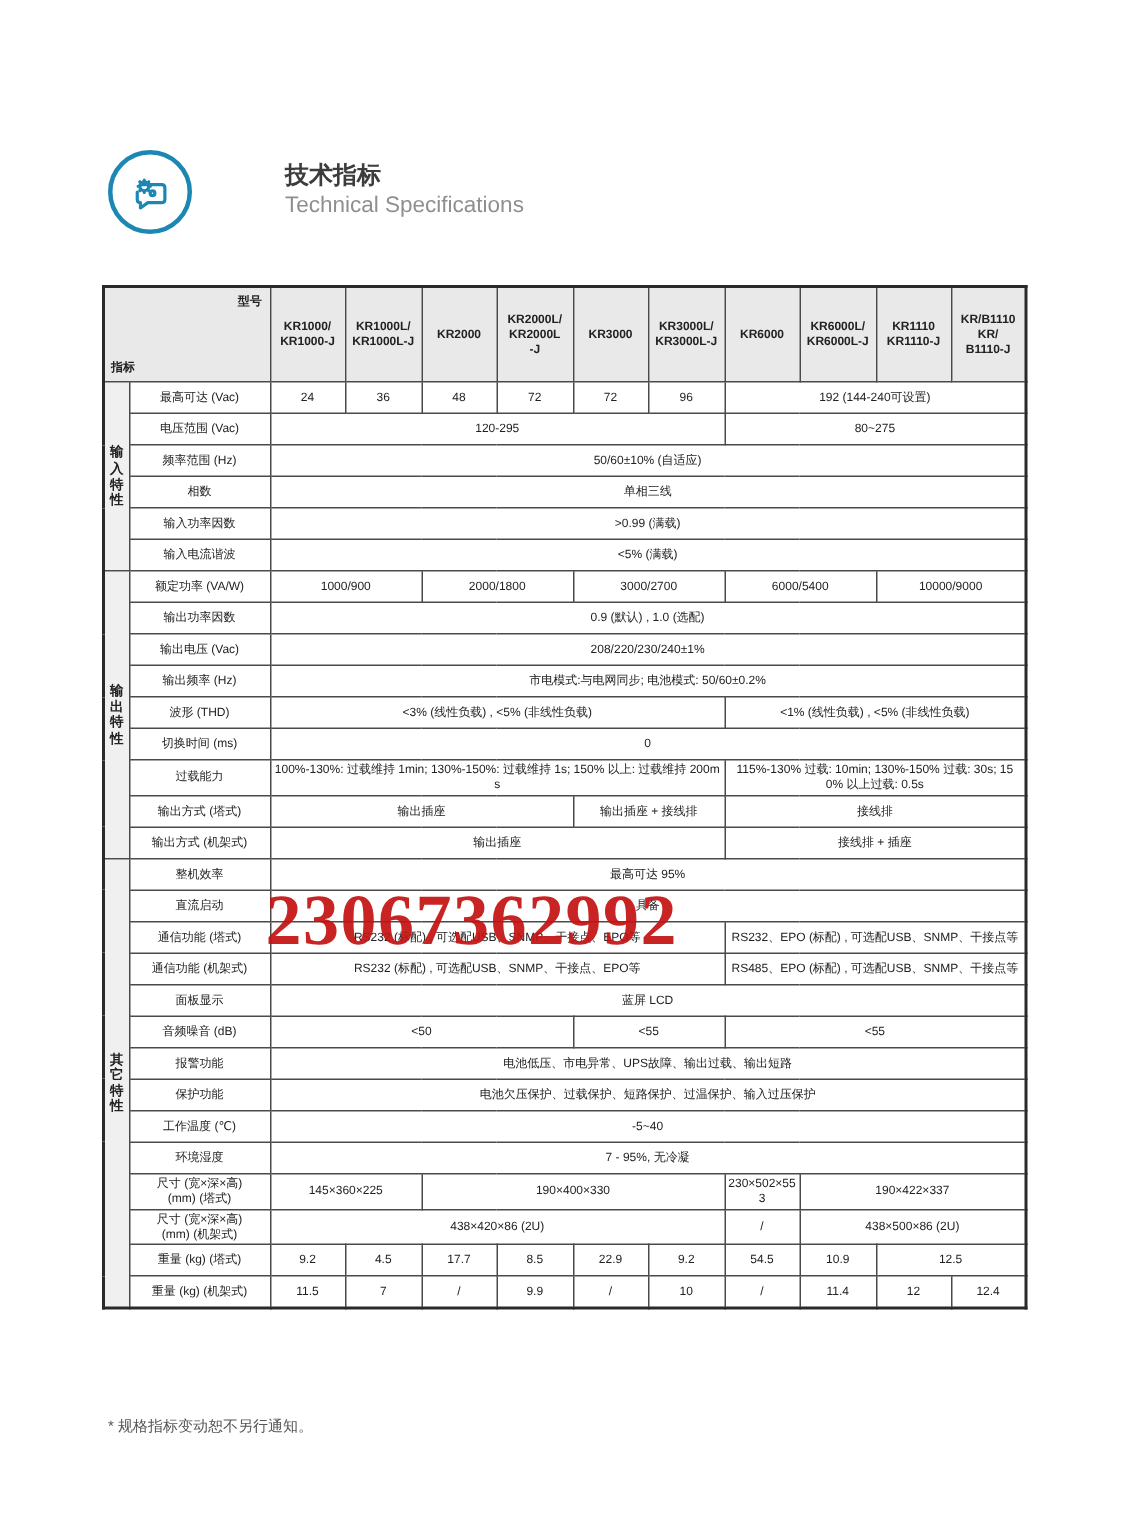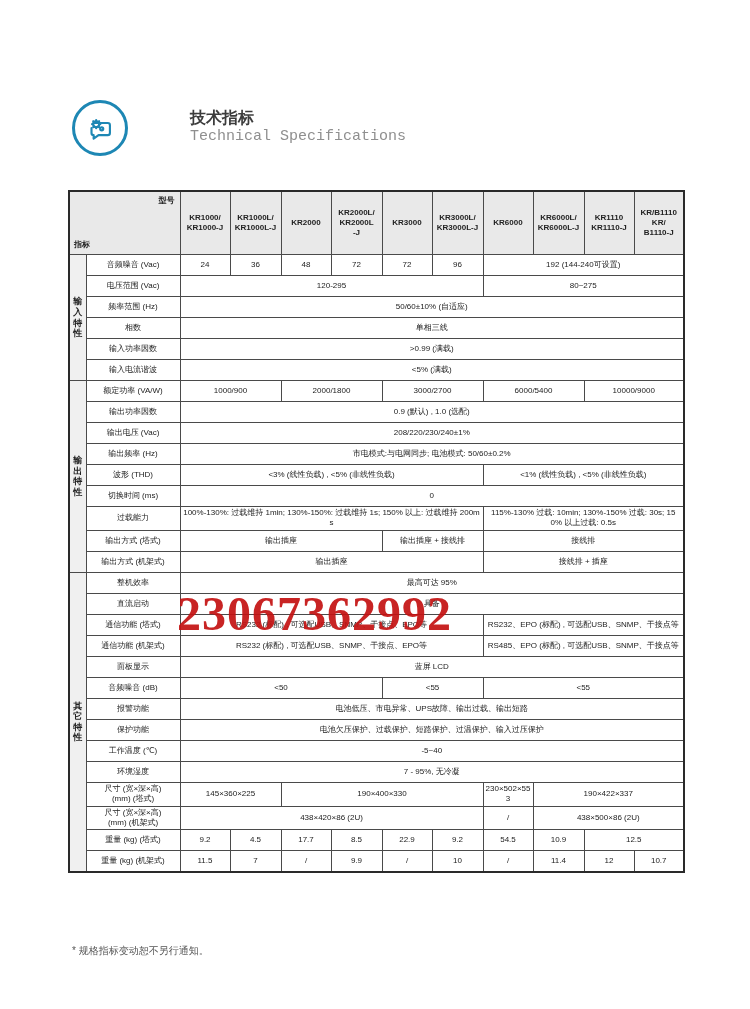--- a/index.html
+++ b/index.html
@@ -8,21 +8,21 @@
     font-family:"Liberation Sans","DejaVu Sans",sans-serif;color:#222;
   }
   
   .doc-header{position:absolute;left:72px;top:100px;display:flex;align-items:center;gap:44px;}
   .icon-circle{
     width:56px;height:56px;border-radius:50%;border:3px solid #1d87b4;
     display:flex;align-items:center;justify-content:center;box-sizing:border-box;
   }
   .titles{margin-left:18px;}
   .title-zh{font-size:16px;font-weight:bold;color:#3c3c3c;line-height:1.2;}
-  .title-en{font-size:15px;color:#8f8f8f;line-height:1.35;font-family:Liberation Mono, monospace;}
+  .title-en{font-size:15px;color:#8f8f8f;line-height:1.35;}
   
   .table-wrap{position:absolute;left:68px;top:190px;}
   table{border-collapse:collapse;table-layout:fixed;width:615px;border:2px solid #2a2a2a;}
   td{
     border:1px solid #4a4a4a;text-align:center;vertical-align:middle;
     padding:1px 2px;font-size:8px;line-height:1.3;color:#222;height:21px;
     overflow:hidden;box-sizing:border-box;word-break:break-all;
   }
   tr.hdr td{background:#e9e9e9;font-weight:bold;height:40px;white-space:pre-line;line-height:1.25;}
   td.corner{
@@ -106,21 +106,21 @@
 KR1110-J</td>
           <td>KR/B1110
 KR/
 B1110-J</td>
         </tr>
     <tr>
           <td class="group-cell" rowspan="6">输
 入
 特
 性</td>
-          <td class="row-label">音频噪音 (Vac)</td>
+          <td class="row-label">最高可达 (Vac)</td>
           <td class="data">24</td>
           <td class="data">36</td>
           <td class="data">48</td>
           <td class="data">72</td>
           <td class="data">72</td>
           <td class="data">96</td>
           <td class="data" colspan="4">192 (144-240可设置)</td>
         </tr>
         <tr>
           <td class="row-label">电压范围 (Vac)</td>
@@ -271,21 +271,21 @@
           <td class="row-label">重量 (kg) (机架式)</td>
           <td class="data">11.5</td>
           <td class="data">7</td>
           <td class="data">/</td>
           <td class="data">9.9</td>
           <td class="data">/</td>
           <td class="data">10</td>
           <td class="data">/</td>
           <td class="data">11.4</td>
           <td class="data">12</td>
-          <td class="data">10.7</td>
+          <td class="data">12.4</td>
         </tr>
       </tbody>
   </table>
 </div>
 
 <div class="watermark" style="color: rgb(196, 18, 18);">23067362992</div>
 
 <div class="footnote">* 规格指标变动恕不另行通知。</div>
 
 </body></html>

